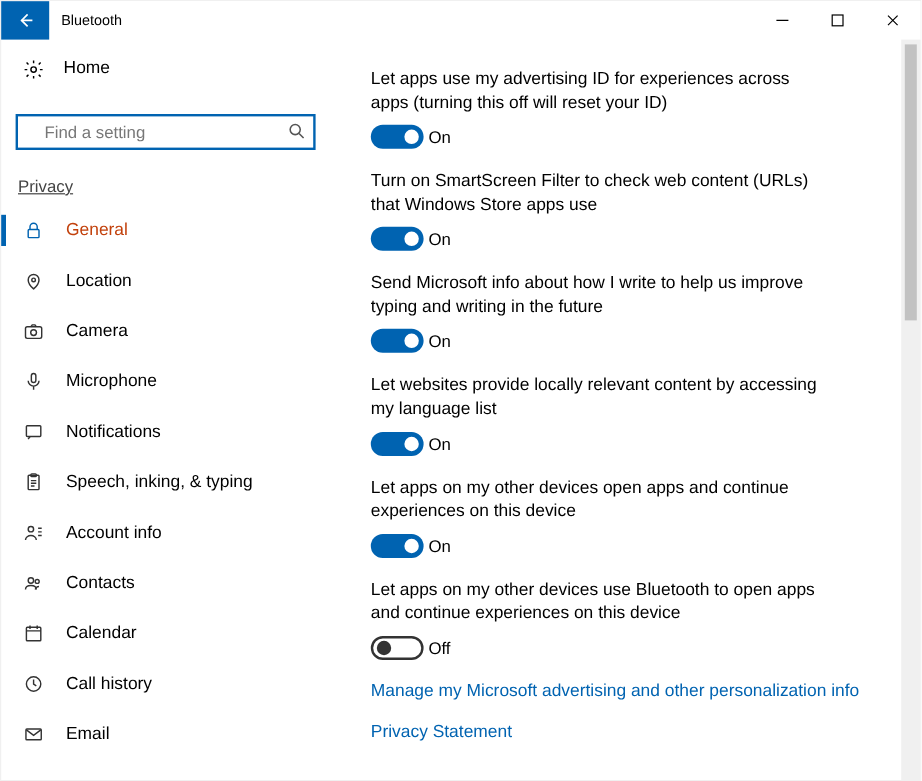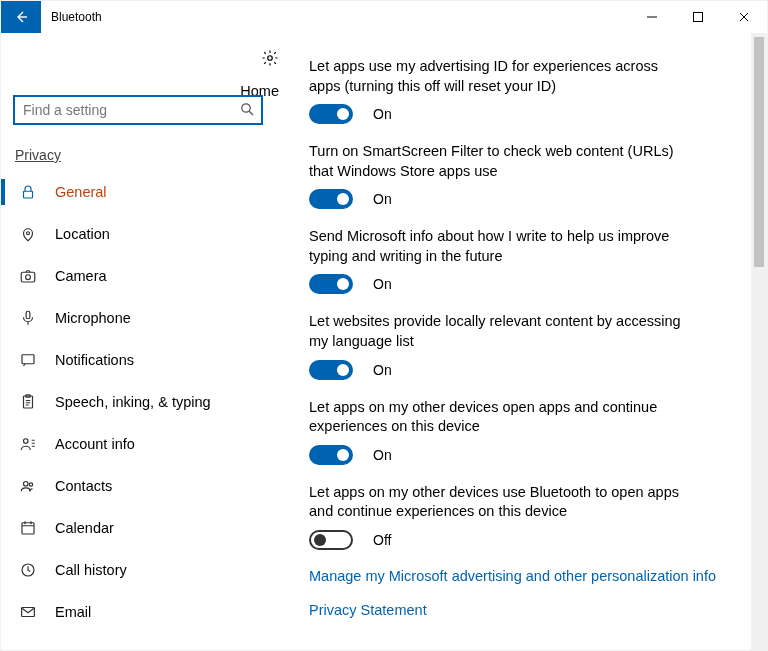--- a/index.html
+++ b/index.html
@@ -87,37 +87,36 @@
     top: 4px;
     left: 3px;
     width: 10px;
     height: 230px;
     background: #c2c2c2;
     border-radius: 0;
   }
   
   .home-row {
     display: flex;
-    align-items: flex-end;
+    align-items: flex-start;
     height: 40px;
     padding-left: 18px;
     gap: 16px;
     font-size: 14.5px;
-    flex-direction: column;
   }
   .home-row .icon { width: 18px; height: 18px; color:#000; }
   .search-wrap {
     padding: 6px 16px 8px 12px;
   }
   .search {
     width: 100%;
     height: 30px;
     border: 2px solid #0063b1;
     box-sizing: border-box;
-    padding: 0 28px 0 8px;
+    padding: 0 28px 0 22px;
     font-size: 14px;
     outline: none;
     color: #333;
     background: #fff;
   }
   .search::placeholder { color: #777; }
   .search-icon {
     position: relative;
     float: right;
     margin-top: -24px;
@@ -166,21 +165,21 @@
   }
   .opt p {
     margin: 0 0 8px 0;
     font-size: 14.5px;
     line-height: 1.35;
     max-width: 380px;
   }
   .toggle-row {
     display: flex;
     align-items: center;
-    gap: 20px;
+    gap: 4px;
   }
   .toggle {
     width: 44px;
     height: 20px;
     border-radius: 10px;
     position: relative;
     box-sizing: border-box;
   }
   .toggle.on {
     background: #0063b1;

